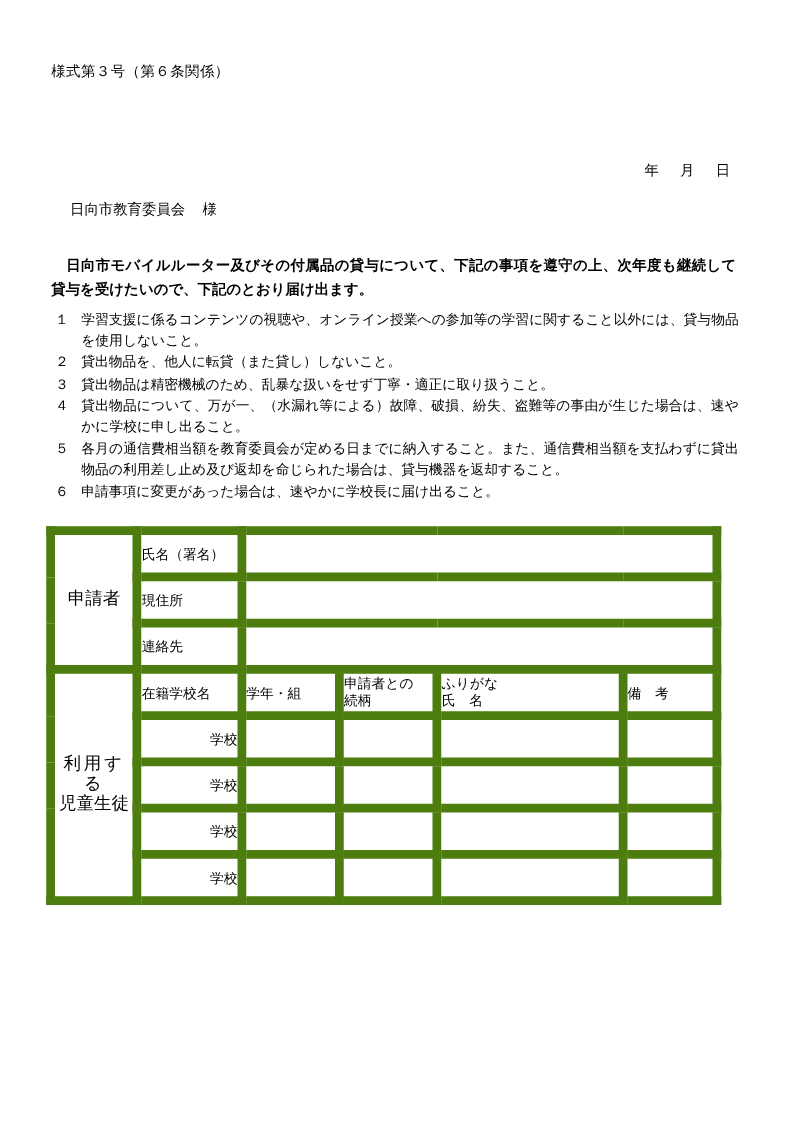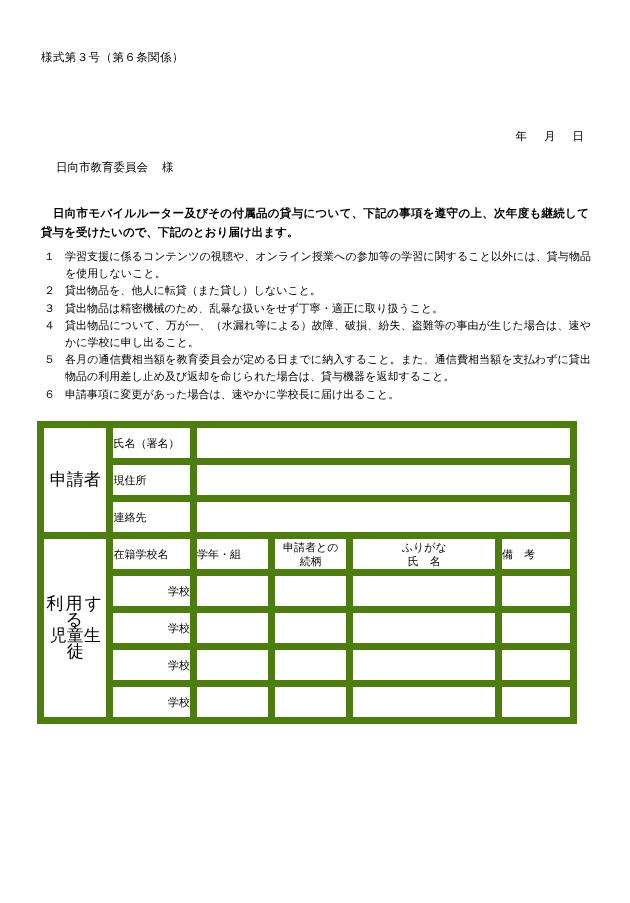--- a/index.html
+++ b/index.html
@@ -122,27 +122,27 @@
     padding: 0;
     height: 30px;
     vertical-align: middle;
   }
   
   .form-table {
     border: 2px solid #000000;
   }
   .form-table td.vlabel {
     text-align: center;
-    font-size: 17px;
+    font-size: 14px;
     line-height: 16px;
   }
   .cell-pad-l { padding-left: 8px; }
   .cell-center { text-align: left; }
   .cell-right { padding-right: 12px; text-align: right; }
-  .hdr-two-line { line-height: 14px; text-align: center; }
+  .hdr-two-line { line-height: 14px; text-align: left; }
   .label-spread { letter-spacing: 2.2px; }
 
   
   .footer-note {
     position: absolute;
     right: 48px;
     top: 683px;
     font-size: 11.5px;
     white-space: nowrap;
   }

